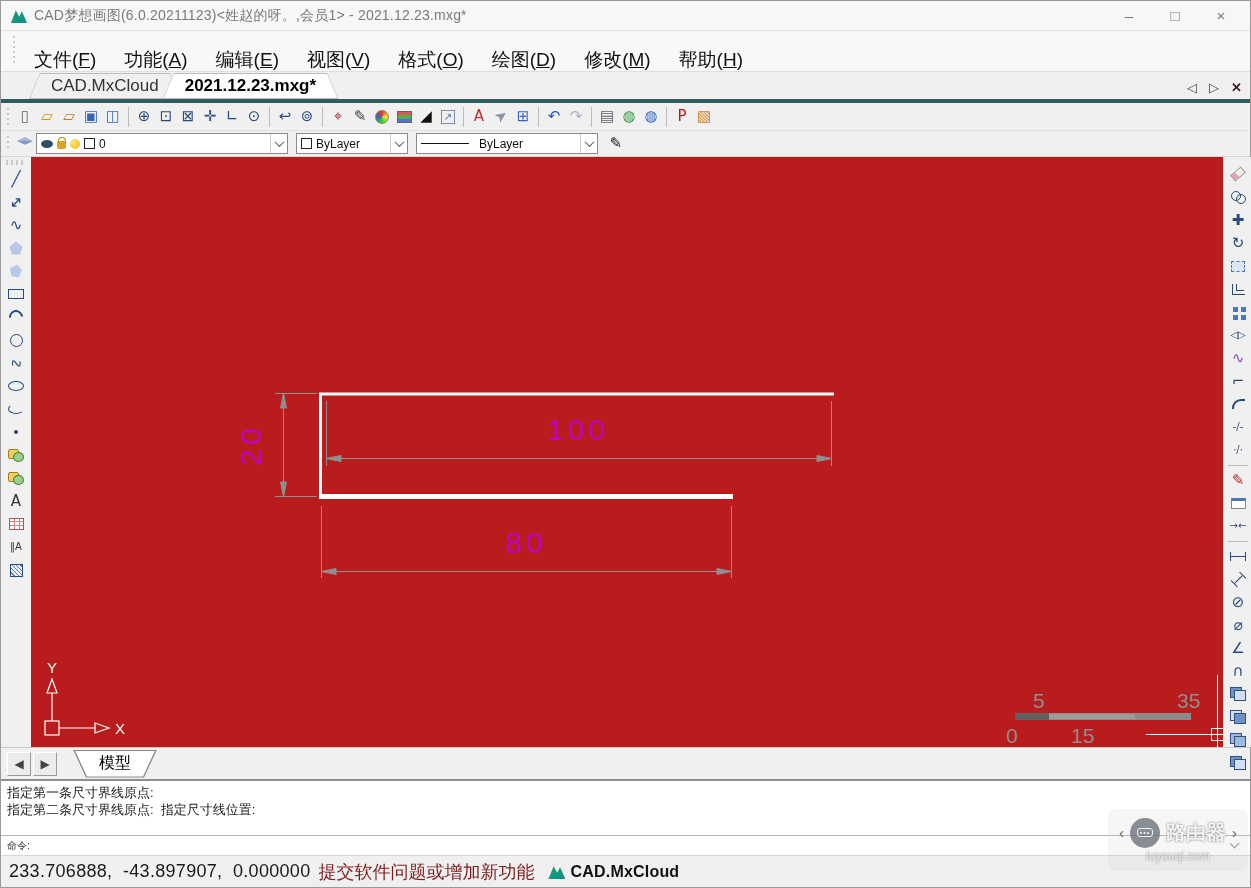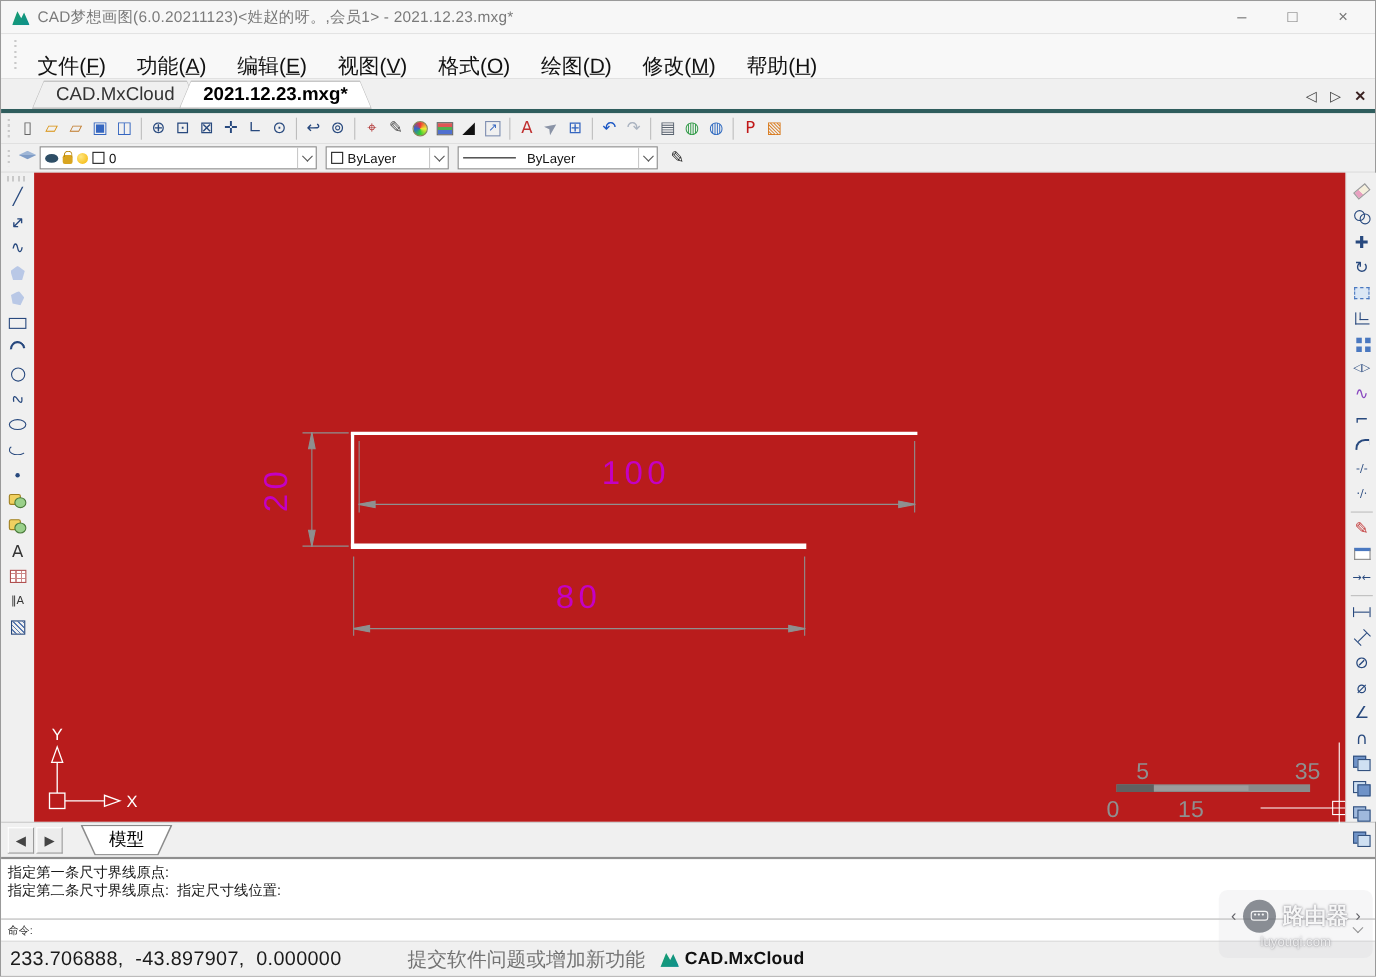--- a/index.html
+++ b/index.html
@@ -108,25 +108,25 @@
   
   .cmd{height:76px;background:#fff;border-top:2px solid #8f8f8f;position:relative;flex:0 0 auto;}
   .cmdhist{height:55px;padding:3px 6px 0;overflow:hidden;border-bottom:1px solid #b5b5b5;}
   .cmdline{font-size:13px;color:#1a1a1a;line-height:17px;white-space:pre;}
   .cmdinput{height:19px;display:flex;align-items:center;padding:0 6px;position:relative;}
   .cmdprompt{font-size:10px;color:#333;white-space:pre;}
   .cmd-chev{position:absolute;right:12px;top:4px;width:7px;height:7px;border-right:1.5px solid #888;border-bottom:1.5px solid #888;transform:rotate(45deg);}
 
   
   .statusbar{height:32px;background:#f0f0f0;border-top:1px solid #d5d5d5;display:flex;align-items:center;padding:0 8px;flex:0 0 auto;}
-  .coords{font-size:18px;color:#1a1a1a;letter-spacing:0.3px;margin-right:40px;white-space:pre;}
+  .coords{font-size:18px;color:#1a1a1a;letter-spacing:0.3px;white-space:pre;}
   .toggles{display:flex;align-items:center;gap:10px;}
   .toggle{font-size:18px;color:#111;padding:1px 3px;white-space:nowrap;}
   .toggle.on{border:1px solid #5b9bd5;background:#dbeef9;}
-  .statlink{font-size:18px;color:#737373;margin-left:20px;white-space:nowrap;}
+  .statlink{font-size:18px;color:#7f1d1d;margin-left:8px;white-space:nowrap;}
   .brand{display:flex;align-items:center;gap:5px;margin-left:14px;}
   .brandlogo{width:17px;height:15px;background:linear-gradient(135deg,#19a06a,#0f8f8f);clip-path:polygon(0 100%,30% 15%,52% 58%,68% 22%,100% 100%);}
   .brandname{font-size:16px;color:#111;font-weight:bold;letter-spacing:0.2px;}
 
   
   .watermark{position:absolute;right:2px;bottom:16px;width:140px;height:62px;z-index:50;background:rgba(205,205,210,0.18);border-radius:8px;display:flex;flex-direction:column;align-items:center;justify-content:center;pointer-events:none;}
   .wm-row{display:flex;align-items:center;gap:6px;}
   .wm-circle{width:30px;height:30px;border-radius:50%;background:rgba(100,105,115,0.75);display:flex;align-items:center;justify-content:center;}
   .wm-router{width:16px;height:9px;border:1.4px solid rgba(255,255,255,0.9);border-radius:3px;display:flex;align-items:center;justify-content:center;}
   .wm-router span{color:rgba(255,255,255,0.9);font-size:7px;line-height:1;letter-spacing:1px;margin-top:-1px;}

